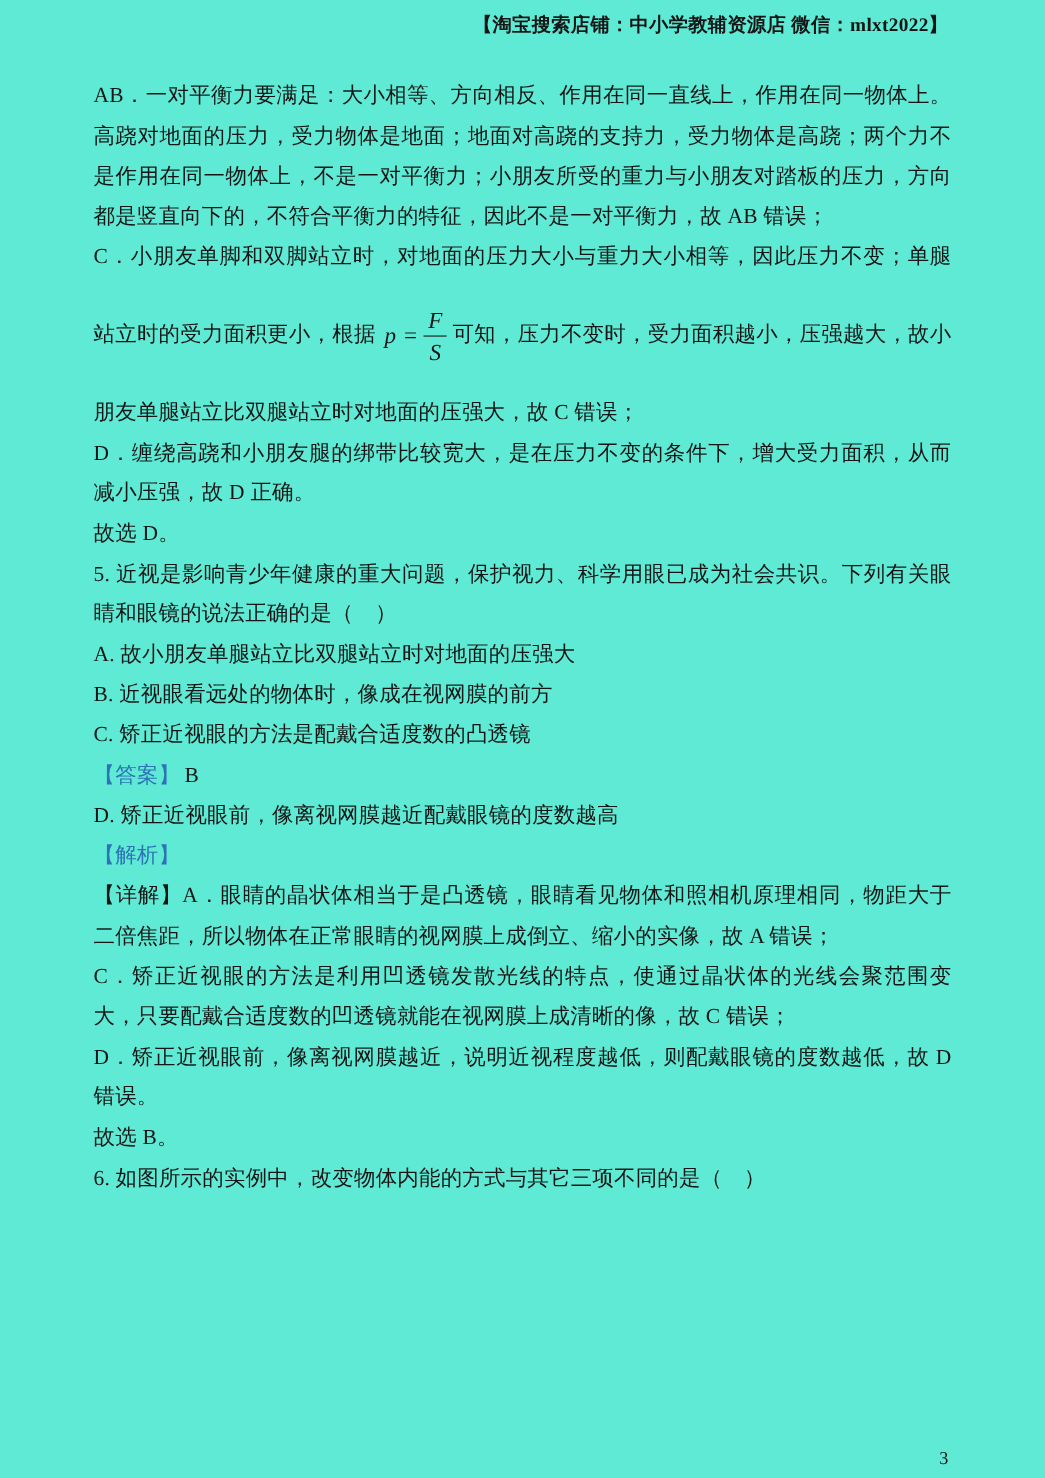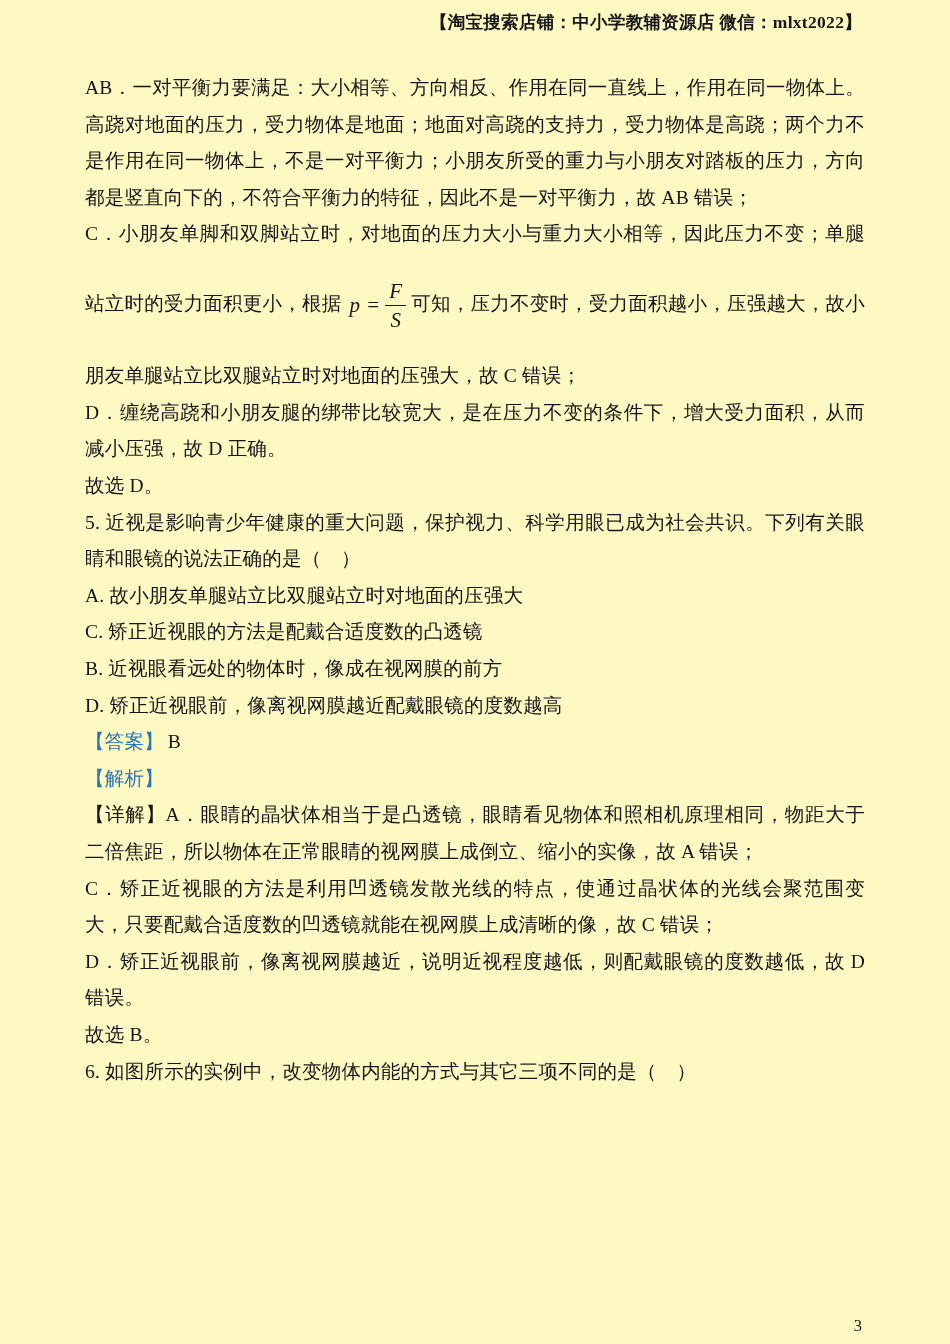--- a/index.html
+++ b/index.html
@@ -4,21 +4,21 @@
 <style>
   html, body {
     margin: 0;
     padding: 0;
     background: #ffffff;
   }
   .page {
     position: relative;
     width: 950px;
     height: 1344px;
-    background: #fef9c3;
+    background: #5eead4;
     font-family: "Liberation Serif", "DejaVu Serif", serif;
     color: #161616;
     overflow: hidden;
   }
   .doc-header {
     position: absolute;
     top: 10px;
     right: 88px;
     font-size: 17.5px;
     font-weight: bold;
@@ -94,25 +94,25 @@
           </span>
         </span><span>可知，压力不变时，受力面积越小，压强越大，故小朋友单腿站立比双腿站立时对地面的压强大，故 C 错误；</span></p>
 
     <p>D．缠绕高跷和小朋友腿的绑带比较宽大，是在压力不变的条件下，增大受力面积，从而减小压强，故 D 正确。</p>
 
     <p>故选 D。</p>
 
     <p>5. 近视是影响青少年健康的重大问题，保护视力、科学用眼已成为社会共识。下列有关眼睛和眼镜的说法正确的是（　）</p>
 
     <p>A. 故小朋友单腿站立比双腿站立时对地面的压强大</p>
+    <p>B. 近视眼看远处的物体时，像成在视网膜的前方</p>
     <p>C. 矫正近视眼的方法是配戴合适度数的凸透镜</p>
-    <p>B. 近视眼看远处的物体时，像成在视网膜的前方</p>
+    <p><span class="blue">【答案】</span><span class="ans-letter">B</span></p>
+
     <p>D. 矫正近视眼前，像离视网膜越近配戴眼镜的度数越高</p>
-
-    <p><span class="blue">【答案】</span><span class="ans-letter">B</span></p>
 
     <p><span class="blue">【解析】</span></p>
 
     <p><span>【详解】</span><span>A．眼睛的晶状体相当于是凸透镜，眼睛看见物体和照相机原理相同，物距大于二倍焦距，所以物体在正常眼睛的视网膜上成倒立、缩小的实像，故 A 错误；</span></p>
 
 
     <p>C．矫正近视眼的方法是利用凹透镜发散光线的特点，使通过晶状体的光线会聚范围变大，只要配戴合适度数的凹透镜就能在视网膜上成清晰的像，故 C 错误；</p>
 
     <p>D．矫正近视眼前，像离视网膜越近，说明近视程度越低，则配戴眼镜的度数越低，故 D 错误。</p>
 

